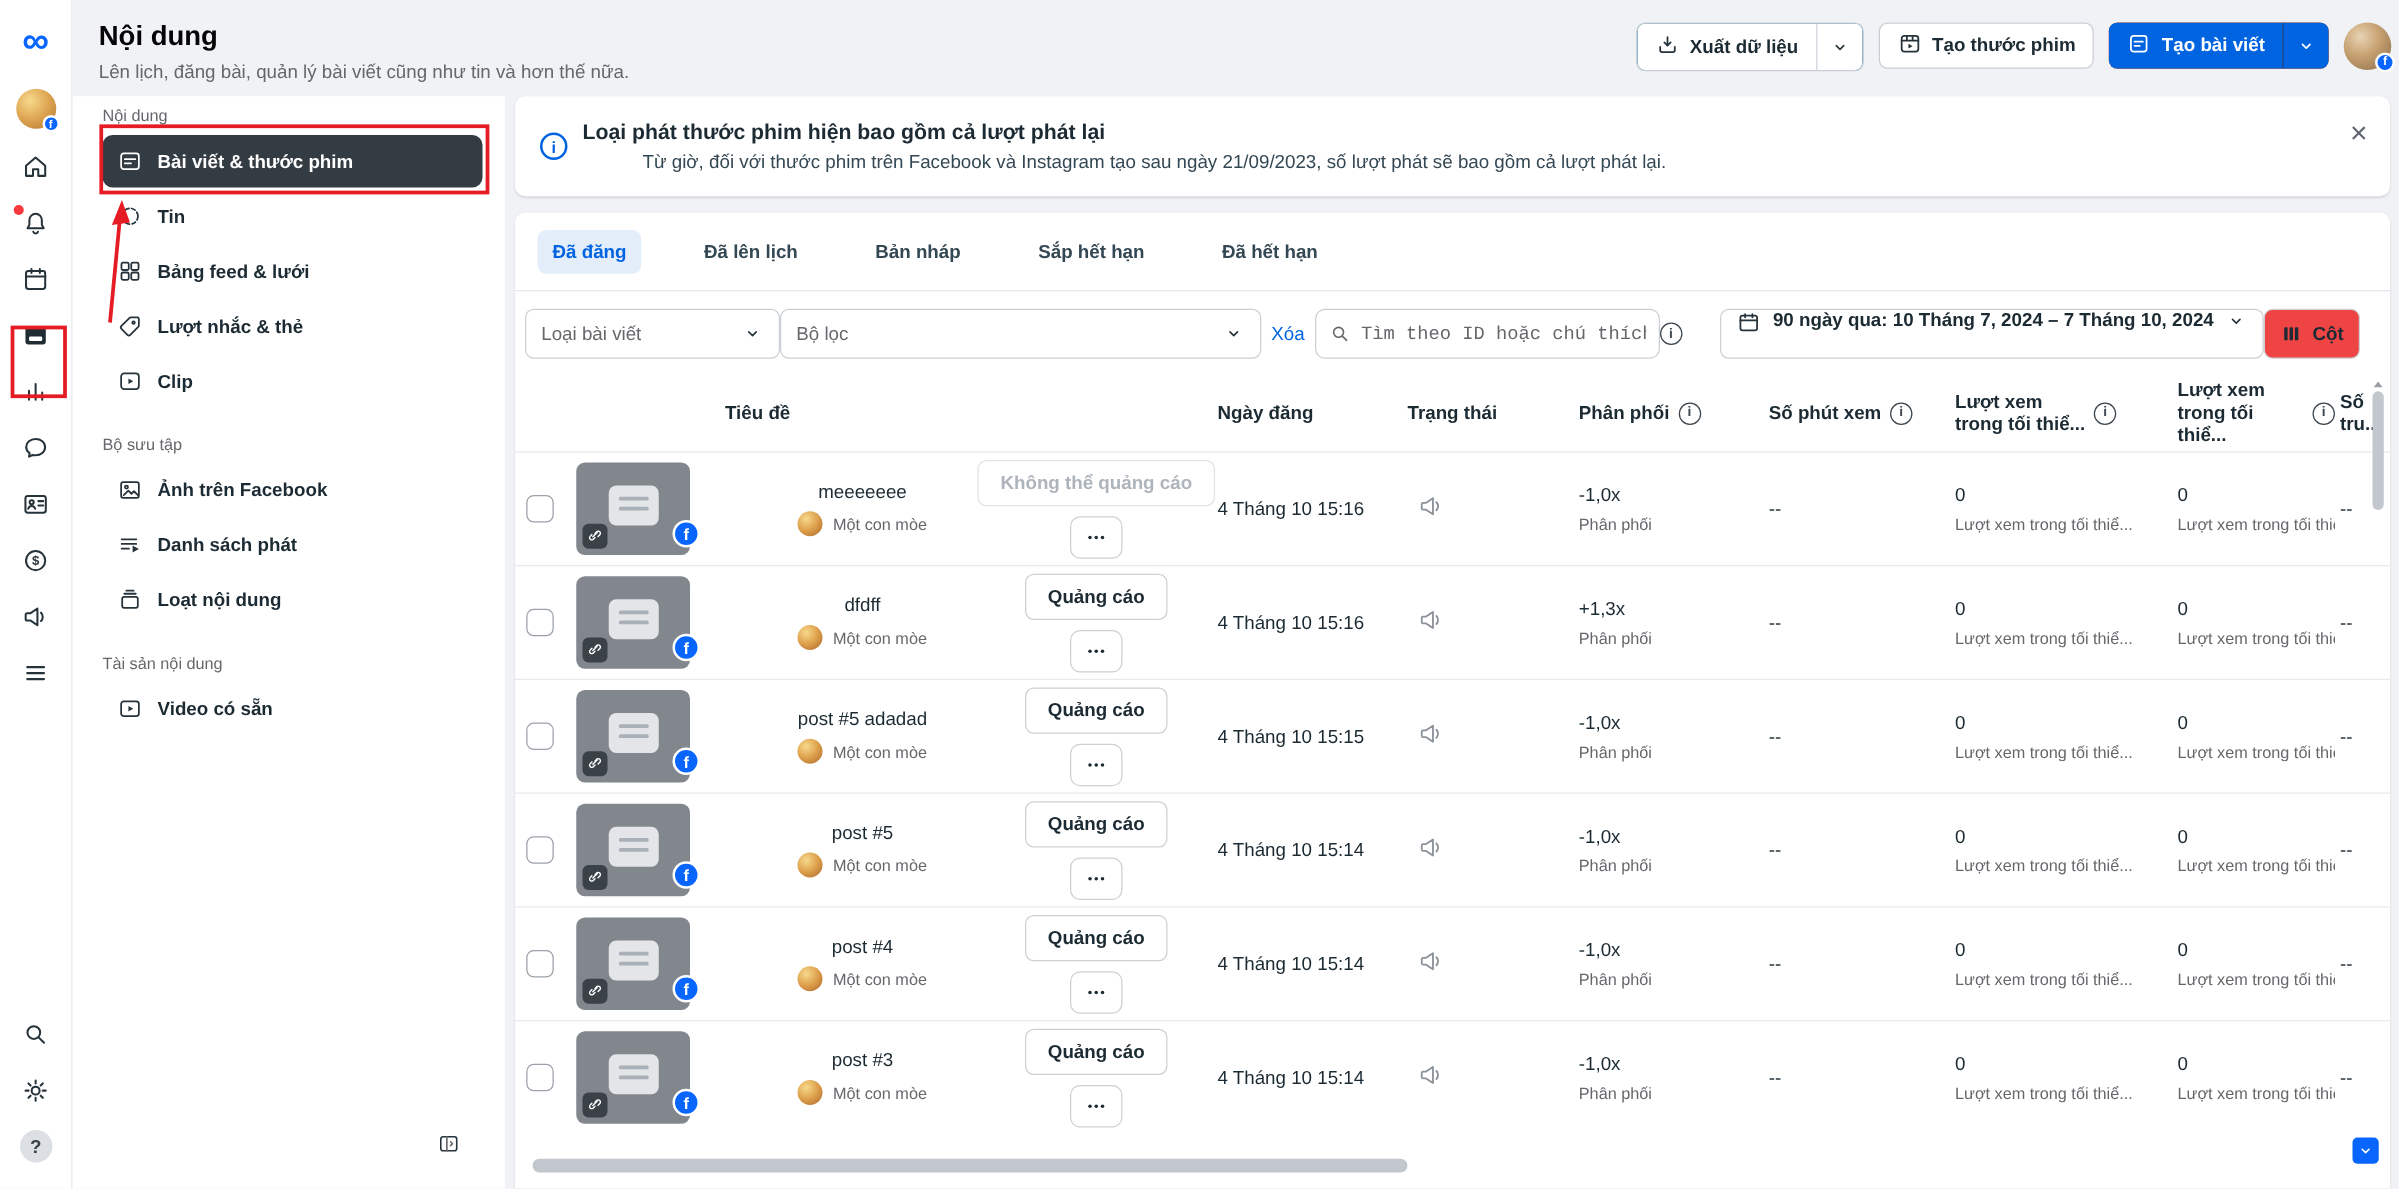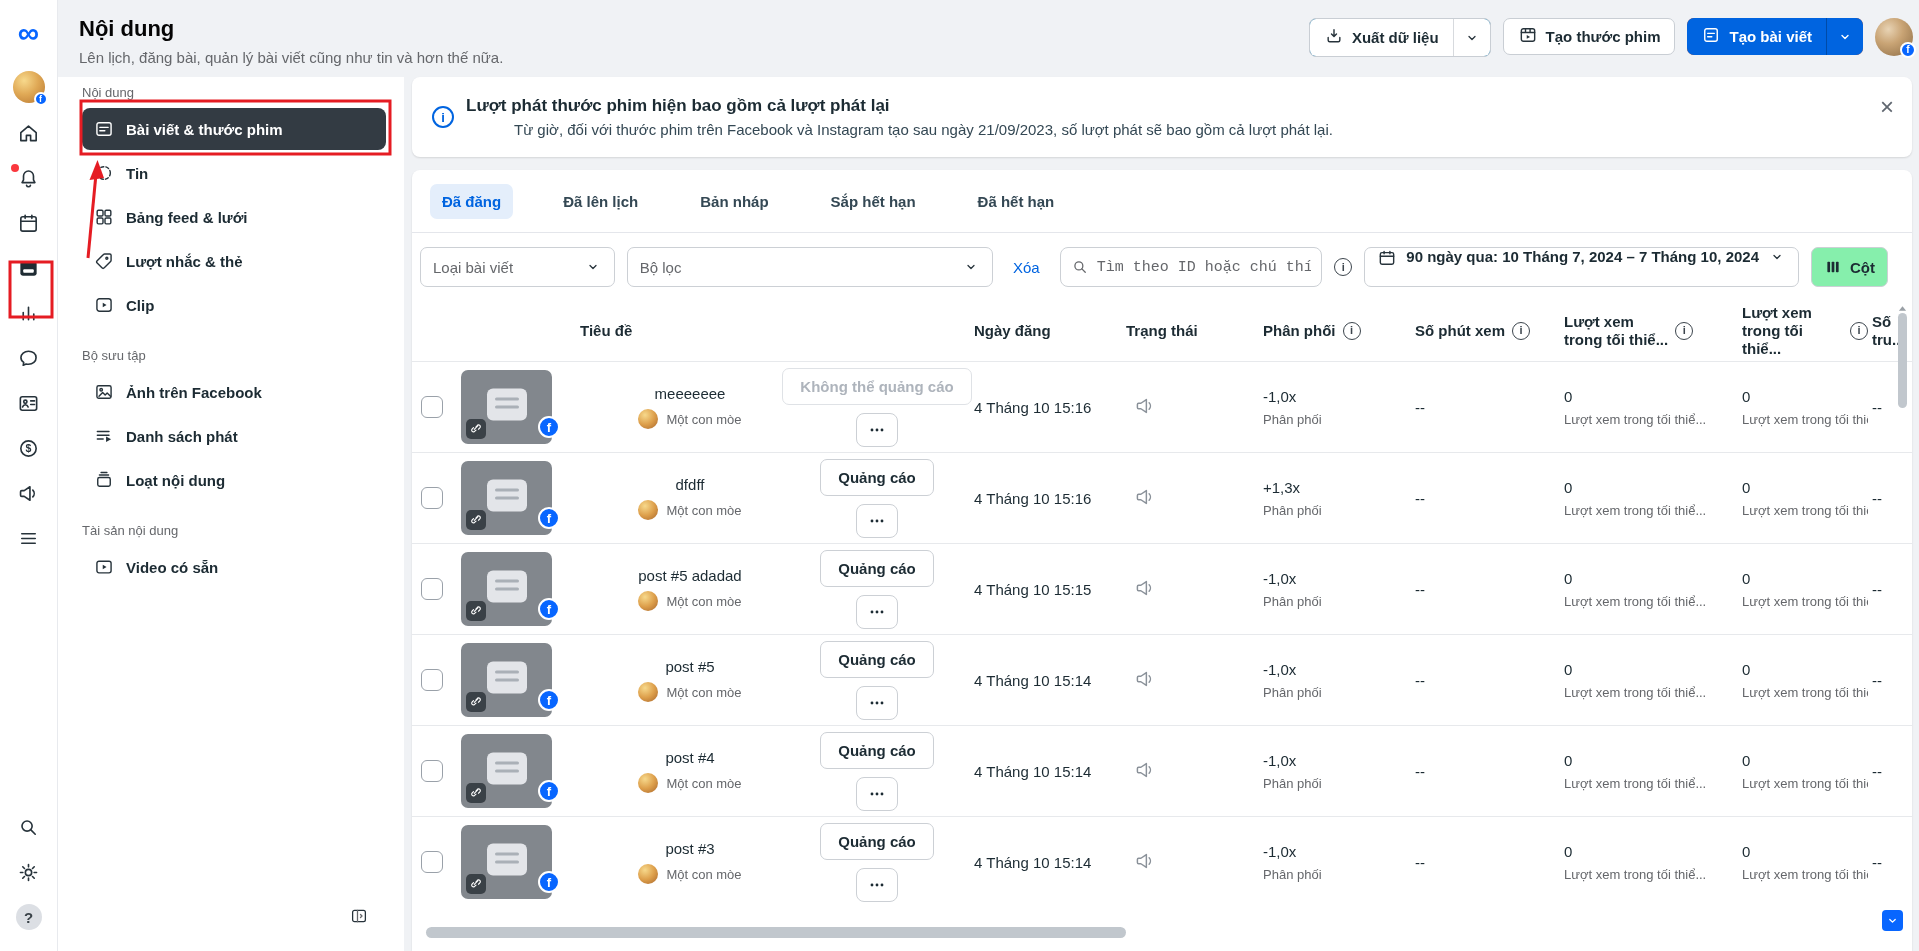--- a/index.html
+++ b/index.html
@@ -91,42 +91,42 @@
       margin-top:13px; flex:1; position:relative; min-height:0; }
 
   
   .tabs { display:flex; align-items:center; gap:38px; padding:14px 18px 13px;
       border-bottom:1px solid #e4e6eb; }
   .tab { font-size:15px; font-weight:600; color:#344854; padding:9px 12px; border-radius:7px;
       cursor:pointer; white-space:nowrap; }
   .tab.active { background:#e4eefb; color:#0064e0; }
 
   
-  .filters { display:flex; align-items:center; padding:14px 10px 14px 8px; gap:12px; }
+  .filters { display:flex; align-items:center; padding:14px 10px 14px 8px; }
   .select { height:40px; border:1px solid #ccd0d5; border-radius:7px; display:flex;
       align-items:center; justify-content:space-between; padding:0 12px; font-size:15px;
       color:#65676b; cursor:pointer; background:#fff; }
   .select.post-type { width:204px; }
   .select.filter-set { width:385px; }
   .link-clear { color:#0064e0; font-size:15px; font-weight:500; margin:0 8px; cursor:pointer;
       background:none; border:none; font-family:inherit; }
   .searchbox { width:276px; height:40px; border:1px solid #ccd0d5; border-radius:8px;
       display:flex; align-items:center; padding:0 10px; gap:8px; background:#fff; }
   .searchbox input { border:none; outline:none; flex:1; font-size:15px; color:#1c2b33;
       font-family:Liberation Mono, monospace; min-width:0; background:transparent; }
   .searchbox input::placeholder { color:#65676b; }
   .info-i { width:18px; height:18px; border-radius:50%; border:1.6px solid #3c454d;
       color:#3c454d; font-size:11px; font-weight:700; display:inline-flex; flex:none;
       align-items:center; justify-content:center; font-style:normal; }
   .info-i::after { content:"i"; }
   .date-btn { margin-left:auto; height:40px; border:1px solid #ccd0d5; border-radius:7px;
       background:#fff; display:flex; align-items:flex-start; gap:9px; padding:0 12px;
       font-size:15px; font-weight:600; color:#1c2b33; cursor:pointer; font-family:inherit;
       white-space:nowrap; }
-  .cols-btn { height:40px; border:1px solid #ccd0d5; border-radius:7px; background:#86efac;
+  .cols-btn { height:40px; border:1px solid #ccd0d5; border-radius:7px; background:#ef4444;
       display:flex; align-items:center; gap:8px; padding:0 12px; font-size:15px;
       font-weight:600; color:#1c2b33; cursor:pointer; font-family:inherit; margin-right:14px; }
 
   
   .tgrid { display:grid;
       grid-template-columns:45px 109px 234px 162px 156px 137px 150px 145px 182px 136px 44px; }
   .thead { height:60px; align-items:center; font-size:15px; font-weight:700; color:#1c2b33; }
   .thead .hcell { display:flex; align-items:center; gap:7px; line-height:1.2; }
   .trow { height:91px; border-top:1px solid #e7e9ec; align-items:center; }
   .trow:first-of-type { border-top:none; }
@@ -416,21 +416,21 @@
               <path d="M10 4.5v15M14 10l2 2-2 2" stroke="#65676b" fill="none" stroke-width="1.7" stroke-linecap="round" stroke-linejoin="round"></path>
             </svg>
         </div>
       </aside>
 
       <main class="main">
 
         <section class="banner">
           <span class="banner-info"></span>
           <div>
-            <div class="banner-title">Lượt phát thước phim hiện bao gồm cả lượt phát lại</div>
+            <div class="banner-title">Loại phát thước phim hiện bao gồm cả lượt phát lại</div>
             <div class="banner-body">Từ giờ, đối với thước phim trên Facebook và Instagram tạo sau ngày 21/09/2023, số lượt phát sẽ bao gồm cả lượt phát lại.</div>
           </div>
           <button class="banner-close">×</button>
         </section>
 
         <section class="card">
 
           <div class="tabs">
             <div class="tab active">Đã đăng</div>
             <div class="tab">Đã lên lịch</div>

